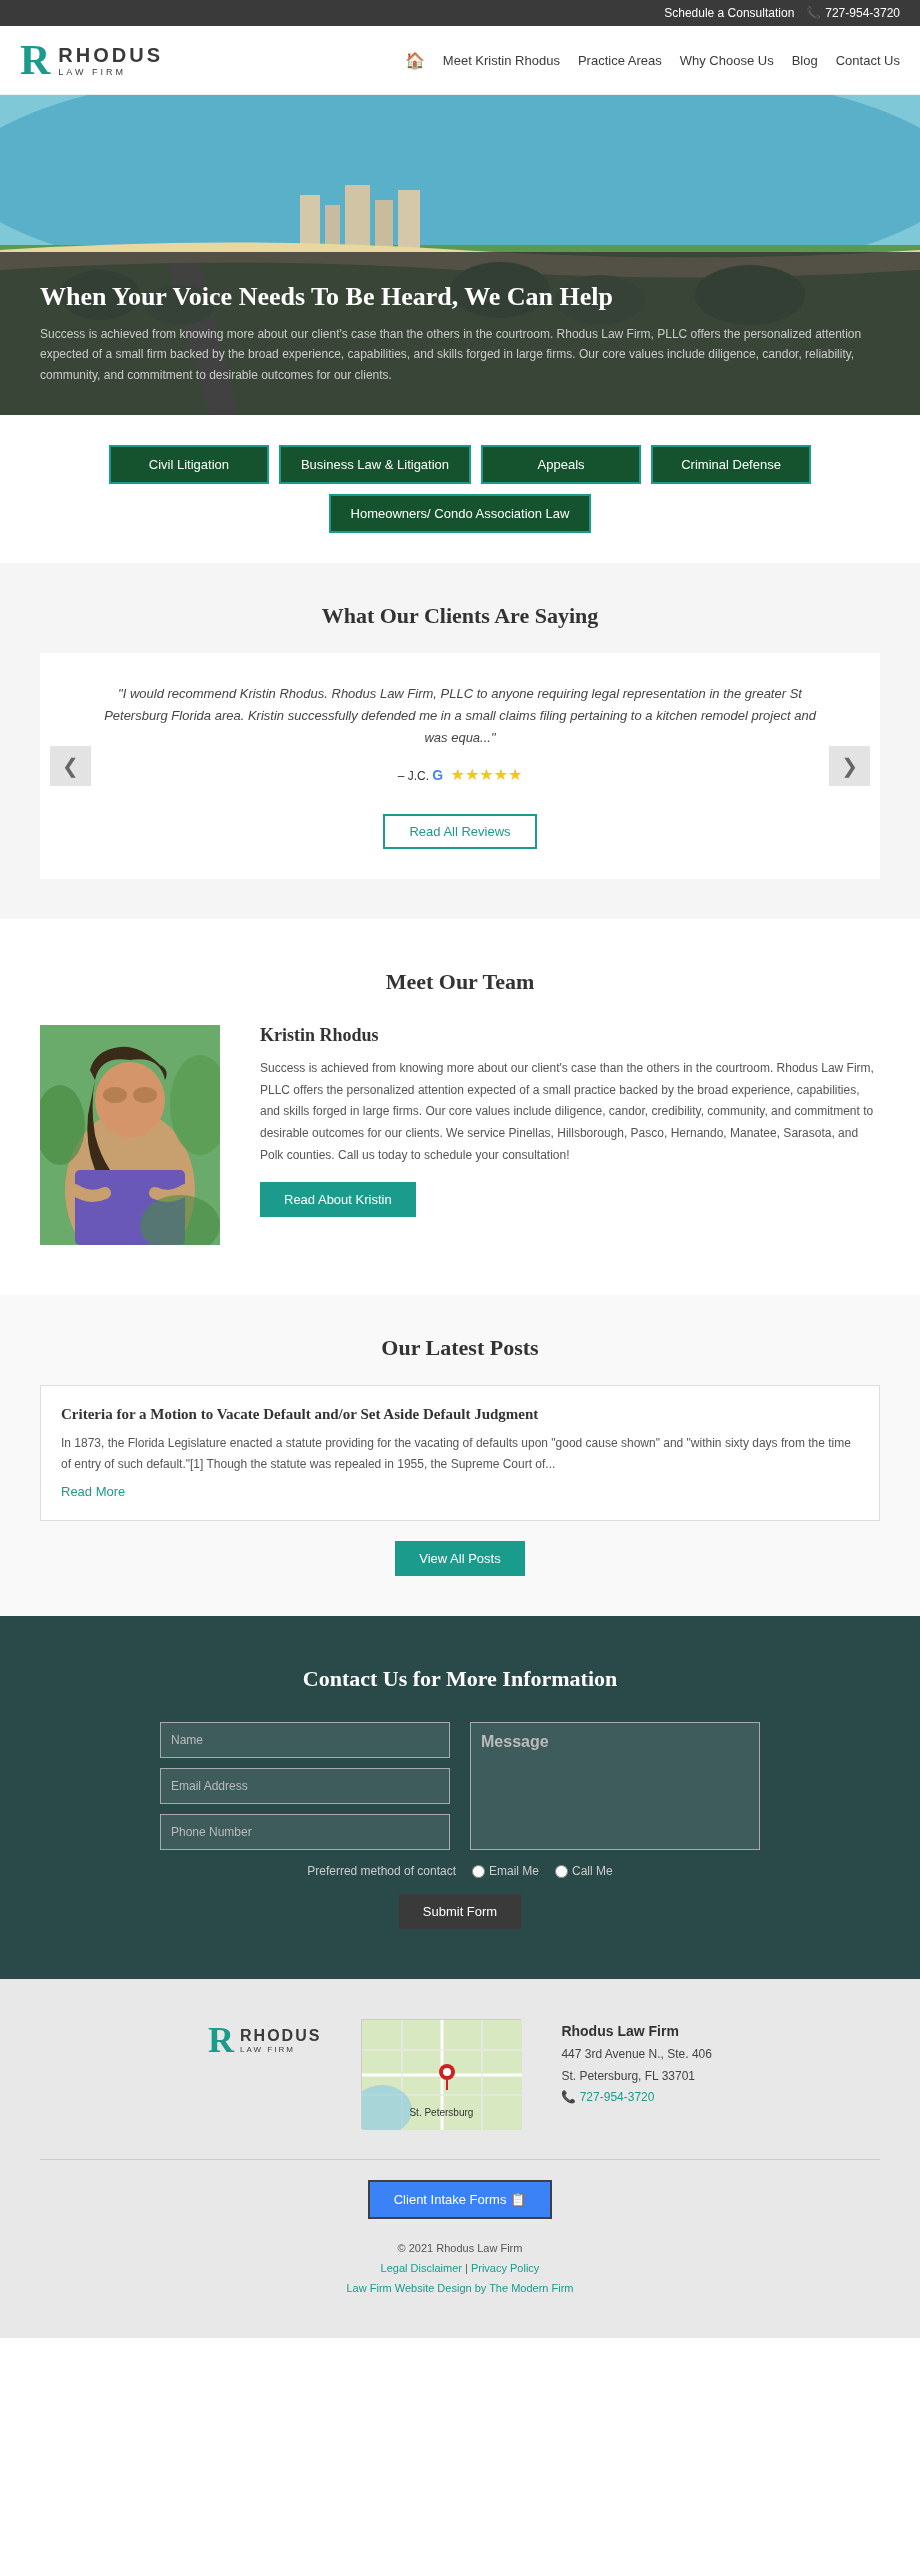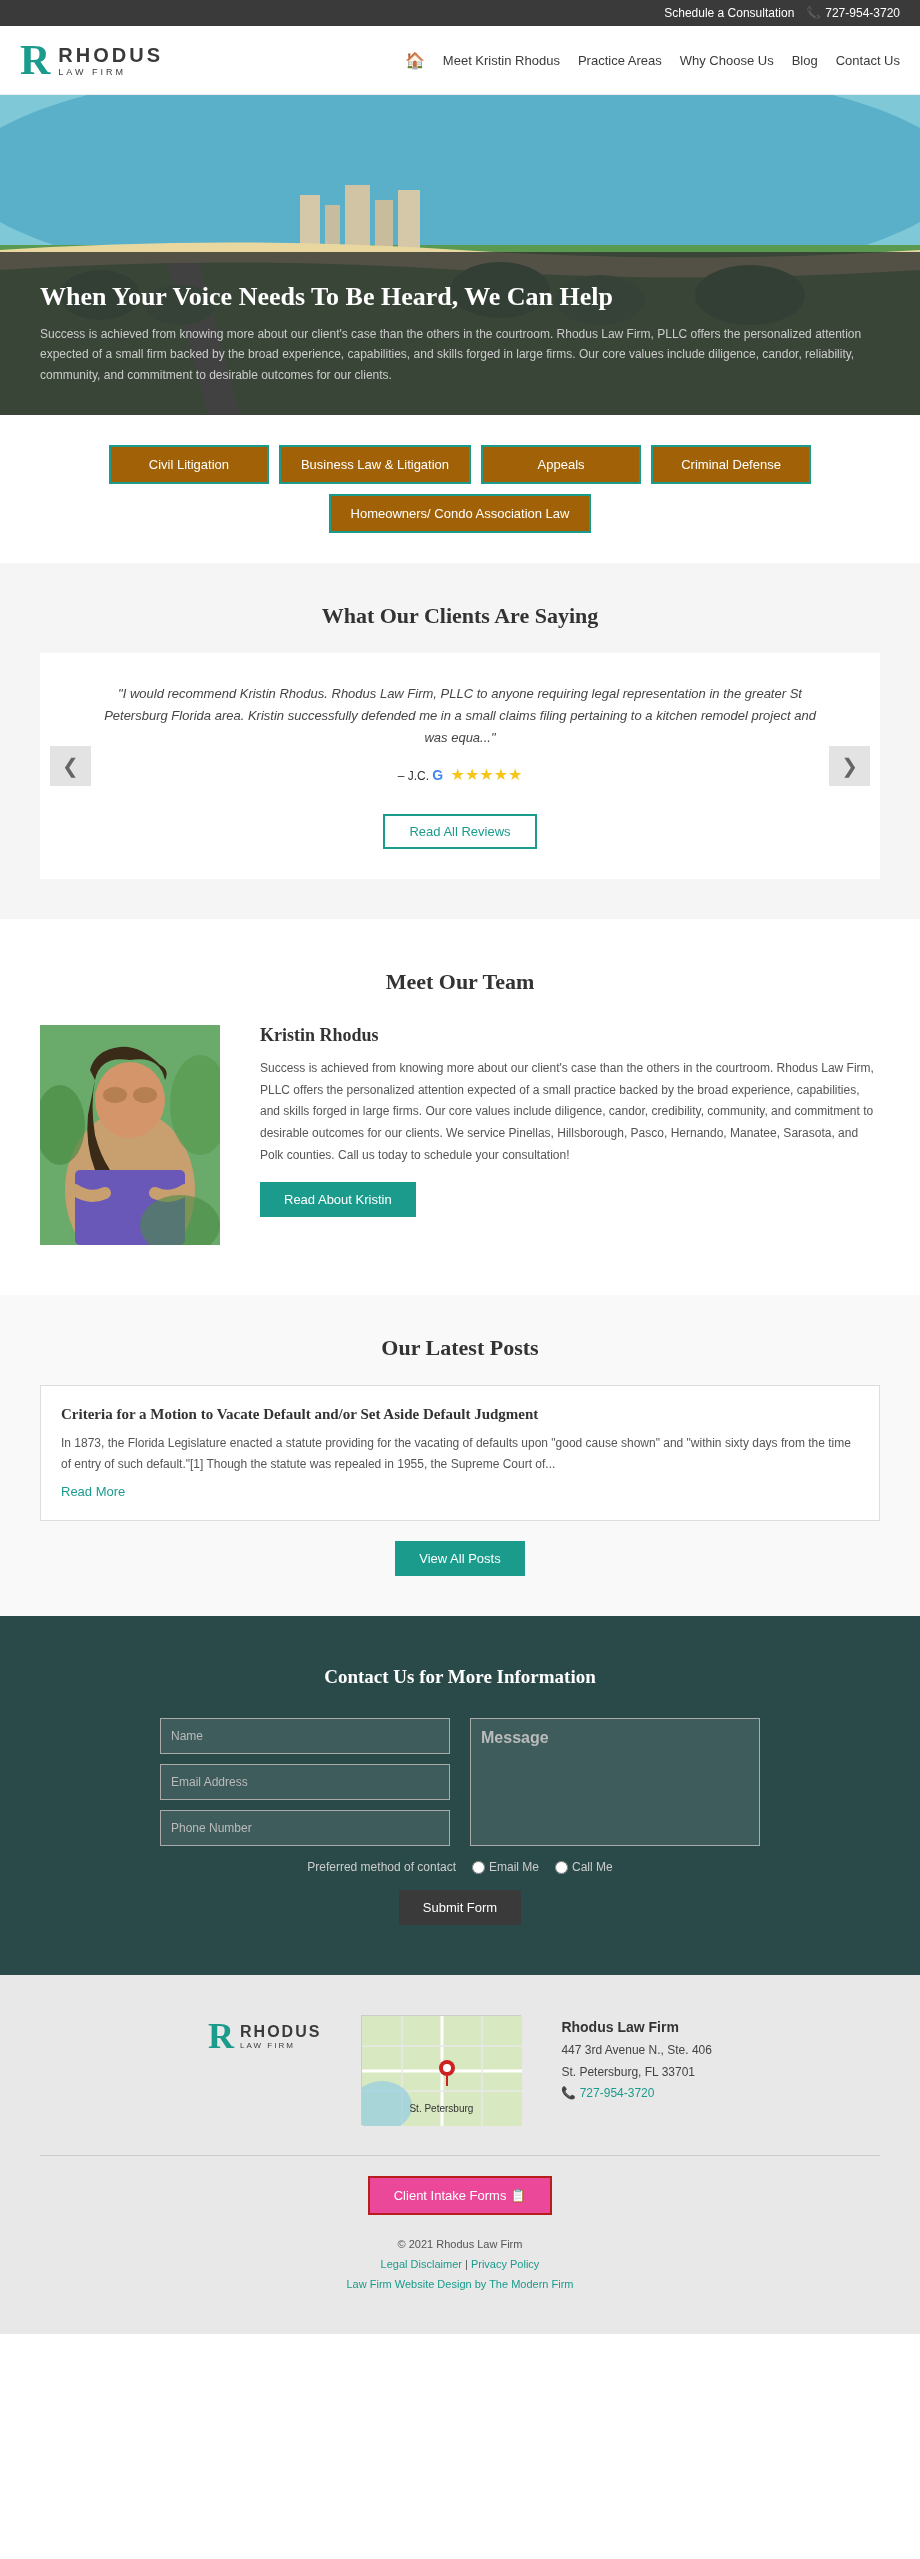--- a/index.html
+++ b/index.html
@@ -26,21 +26,21 @@
     .hero-bg { width: 100%; height: 100%; background: 
       linear-gradient(180deg, #6ab8c5 0%, #5ab0bc 20%, #4da0a8 35%, #3d8a8a 50%, #6a9e72 65%, #4a8a55 75%, #3a7a45 85%, #2a6a38 95%, #1e5a30 100%);
       position: relative; }
     .hero-overlay { position: absolute; bottom: 0; left: 0; right: 0; padding: 30px 40px; background: rgba(50,50,50,0.82); }
     .hero-overlay h1 { color: #fff; font-size: 26px; font-family: Georgia, serif; margin-bottom: 12px; }
     .hero-overlay p { color: #ccc; font-size: 12px; line-height: 1.7; font-family: Arial, sans-serif; }
 
     
     .practice-areas { padding: 30px 40px; background: #fff; }
     .practice-buttons { display: flex; flex-wrap: wrap; justify-content: center; gap: 10px; }
-    .practice-btn { background: #a16207; color: #fff; border: 2px solid #1a9b8c; padding: 10px 20px; font-size: 13px; font-family: Arial, sans-serif; cursor: pointer; min-width: 160px; text-align: center; }
+    .practice-btn { background: #14532d; color: #fff; border: 2px solid #1a9b8c; padding: 10px 20px; font-size: 13px; font-family: Arial, sans-serif; cursor: pointer; min-width: 160px; text-align: center; }
 
     
     .testimonials { background: #f5f5f5; padding: 40px; position: relative; }
     .testimonials h2 { text-align: center; font-size: 22px; color: #333; margin-bottom: 24px; font-family: Georgia, serif; }
     .testimonial-box { background: #fff; padding: 30px 60px; text-align: center; position: relative; font-family: Arial, sans-serif; }
     .testimonial-text { font-style: italic; font-size: 13px; line-height: 1.7; color: #444; margin-bottom: 16px; }
     .testimonial-author { font-size: 12px; color: #333; margin-bottom: 6px; }
     .stars { color: #f5c518; font-size: 16px; }
     .google-g { color: #4285F4; font-weight: bold; font-size: 14px; margin-right: 4px; }
     .read-reviews-btn { display: inline-block; margin-top: 24px; background: transparent; color: #1a9b8c; border: 2px solid #1a9b8c; padding: 8px 24px; font-size: 13px; cursor: pointer; font-family: Arial, sans-serif; }
@@ -61,21 +61,21 @@
     .posts-section { padding: 40px; background: #f9f9f9; }
     .posts-section h2 { text-align: center; font-size: 22px; color: #333; margin-bottom: 24px; font-family: Georgia, serif; }
     .post-card { background: #fff; border: 1px solid #ddd; padding: 20px; margin-bottom: 16px; }
     .post-title { font-size: 15px; font-weight: bold; color: #333; margin-bottom: 10px; font-family: Georgia, serif; }
     .post-excerpt { font-size: 12px; color: #555; line-height: 1.7; font-family: Arial, sans-serif; }
     .read-more-link { display: inline-block; color: #1a9b8c; font-size: 13px; margin-top: 10px; cursor: pointer; font-family: Arial, sans-serif; text-decoration: none; }
     .view-all-btn { display: block; margin: 20px auto 0; background: #1a9b8c; color: #fff; border: none; padding: 10px 24px; font-size: 13px; cursor: pointer; font-family: Arial, sans-serif; width: fit-content; }
 
     
     .contact-section { background: #2a4a4a; padding: 50px 40px; }
-    .contact-section h2 { text-align: center; font-size: 19px; color: #fff; margin-bottom: 30px; font-family: Georgia, serif; }
+    .contact-section h2 { text-align: center; font-size: 22px; color: #fff; margin-bottom: 30px; font-family: Georgia, serif; }
     .contact-form { display: flex; gap: 20px; max-width: 600px; margin: 0 auto; }
     .form-left { flex: 1; display: flex; flex-direction: column; gap: 10px; }
     .form-right { flex: 1; }
     .form-input { width: 100%; padding: 10px; border: 1px solid #aaa; background: rgba(255,255,255,0.1); color: #fff; font-size: 12px; font-family: Arial, sans-serif; }
     .form-input::placeholder { color: #bbb; }
     .form-textarea { width: 100%; height: 100%; padding: 10px; border: 1px solid #aaa; background: rgba(255,255,255,0.1); color: #fff; font-size: 16px; font-family: Arial, sans-serif; resize: none; min-height: 120px; font-weight: bold; }
     .form-textarea::placeholder { color: #bbb; }
     .contact-method { display: flex; align-items: center; justify-content: center; gap: 16px; margin-top: 14px; color: #ccc; font-size: 12px; font-family: Arial, sans-serif; }
     .radio-group { display: flex; align-items: center; gap: 4px; }
     .submit-btn { display: block; margin: 16px auto 0; background: #3a3a3a; color: #fff; border: none; padding: 10px 24px; font-size: 13px; cursor: pointer; font-family: Arial, sans-serif; }
@@ -86,21 +86,21 @@
     .footer-logo { display: flex; flex-direction: column; align-items: center; }
     .footer-logo-r { font-size: 36px; font-weight: bold; color: #1a9b8c; font-family: Georgia, serif; }
     .footer-logo-name { font-size: 16px; font-weight: bold; letter-spacing: 2px; color: #3a3a3a; font-family: Arial, sans-serif; }
     .footer-logo-sub { font-size: 8px; letter-spacing: 2px; color: #3a3a3a; font-family: Arial, sans-serif; }
     .footer-map { width: 160px; height: 110px; background: linear-gradient(135deg, #c8e6f0 0%, #a8d4e8 30%, #88c0d8 50%, #e8c8a0 70%, #d4a87a 100%); position: relative; border: 1px solid #ccc; }
     .map-label { position: absolute; bottom: 10px; left: 50%; transform: translateX(-50%); font-size: 10px; color: #333; font-family: Arial, sans-serif; white-space: nowrap; }
     .footer-address { font-size: 12px; font-family: Arial, sans-serif; color: #444; line-height: 1.8; }
     .footer-address strong { font-size: 14px; color: #333; }
     .footer-address .phone-link { color: #1a9b8c; }
     .footer-bottom { text-align: center; }
-    .intake-btn { display: inline-block; background: #ec4899; color: #fff; border: 2px solid #b91c1c; padding: 10px 24px; font-size: 13px; cursor: pointer; font-family: Arial, sans-serif; margin-bottom: 20px; }
+    .intake-btn { display: inline-block; background: #3b82f6; color: #fff; border: 2px solid #404040; padding: 10px 24px; font-size: 13px; cursor: pointer; font-family: Arial, sans-serif; margin-bottom: 20px; }
     .footer-legal { font-size: 11px; color: #555; font-family: Arial, sans-serif; text-align: center; line-height: 1.8; }
     .footer-legal a { color: #1a9b8c; text-decoration: none; }
     .divider { border-top: 1px solid #ccc; margin: 20px 0; }
   </style>
 </head>
 <body>
 
 <div class="top-bar">
   <span>Schedule a Consultation</span>
   <span class="phone">

